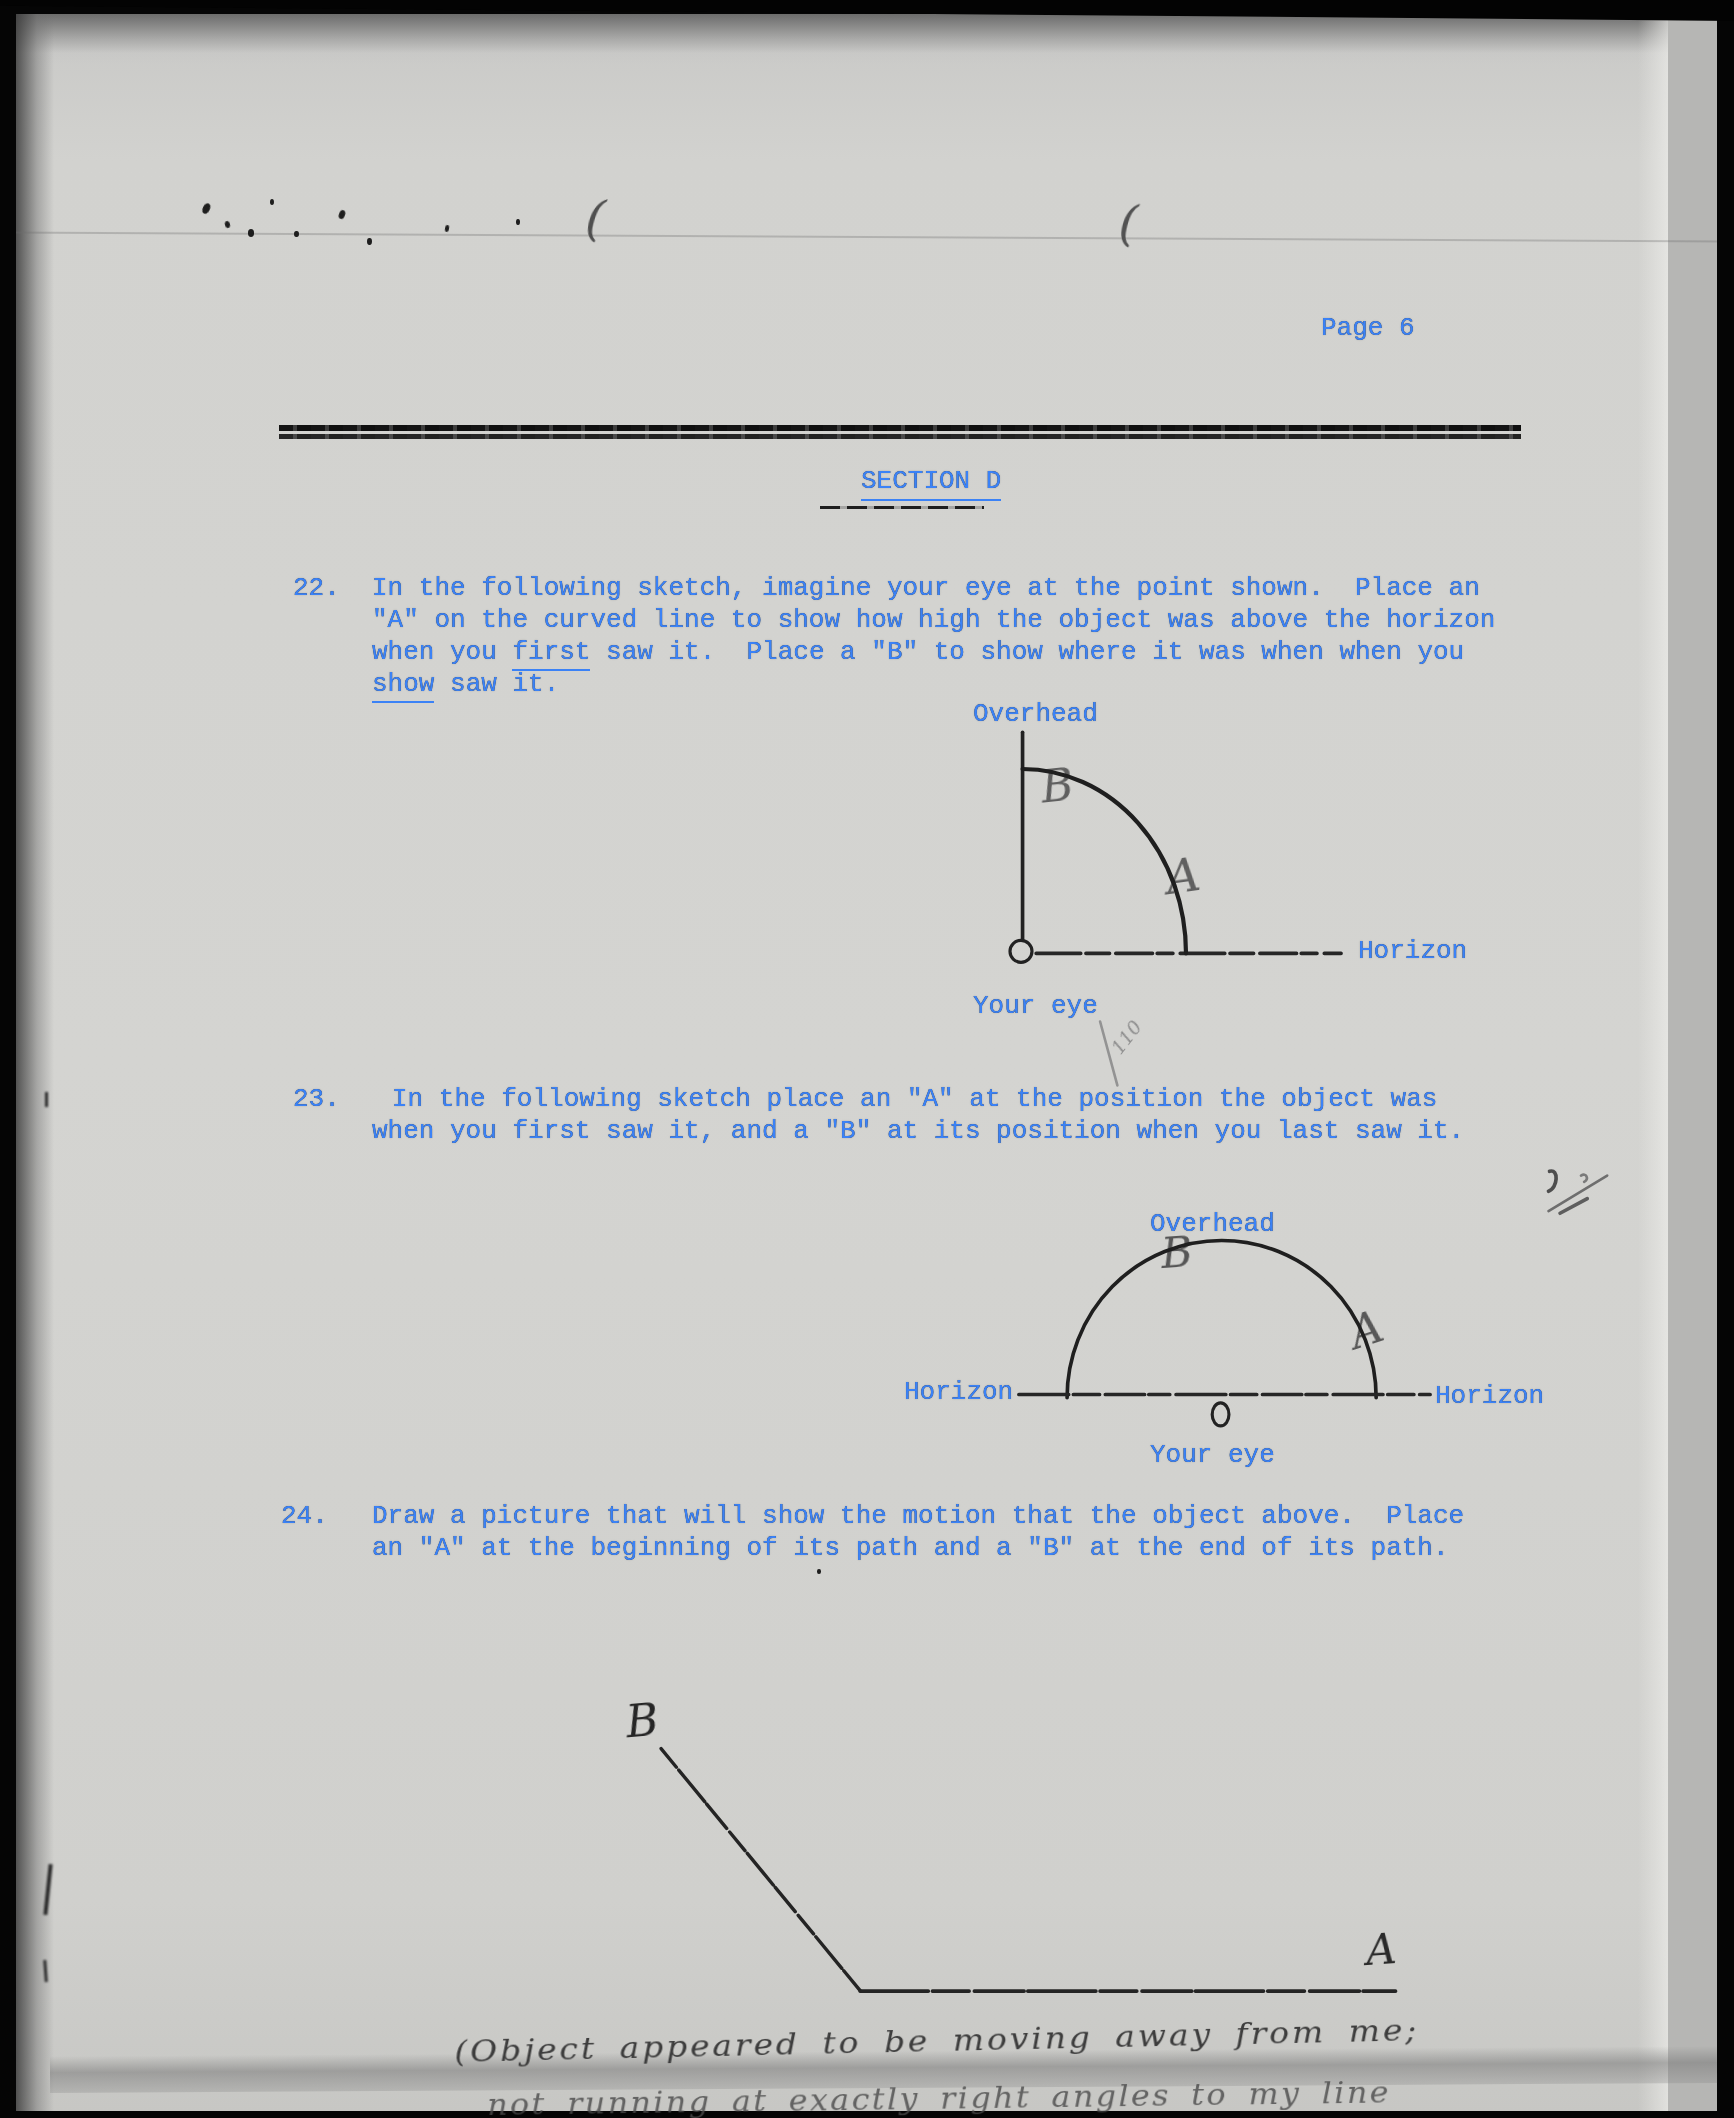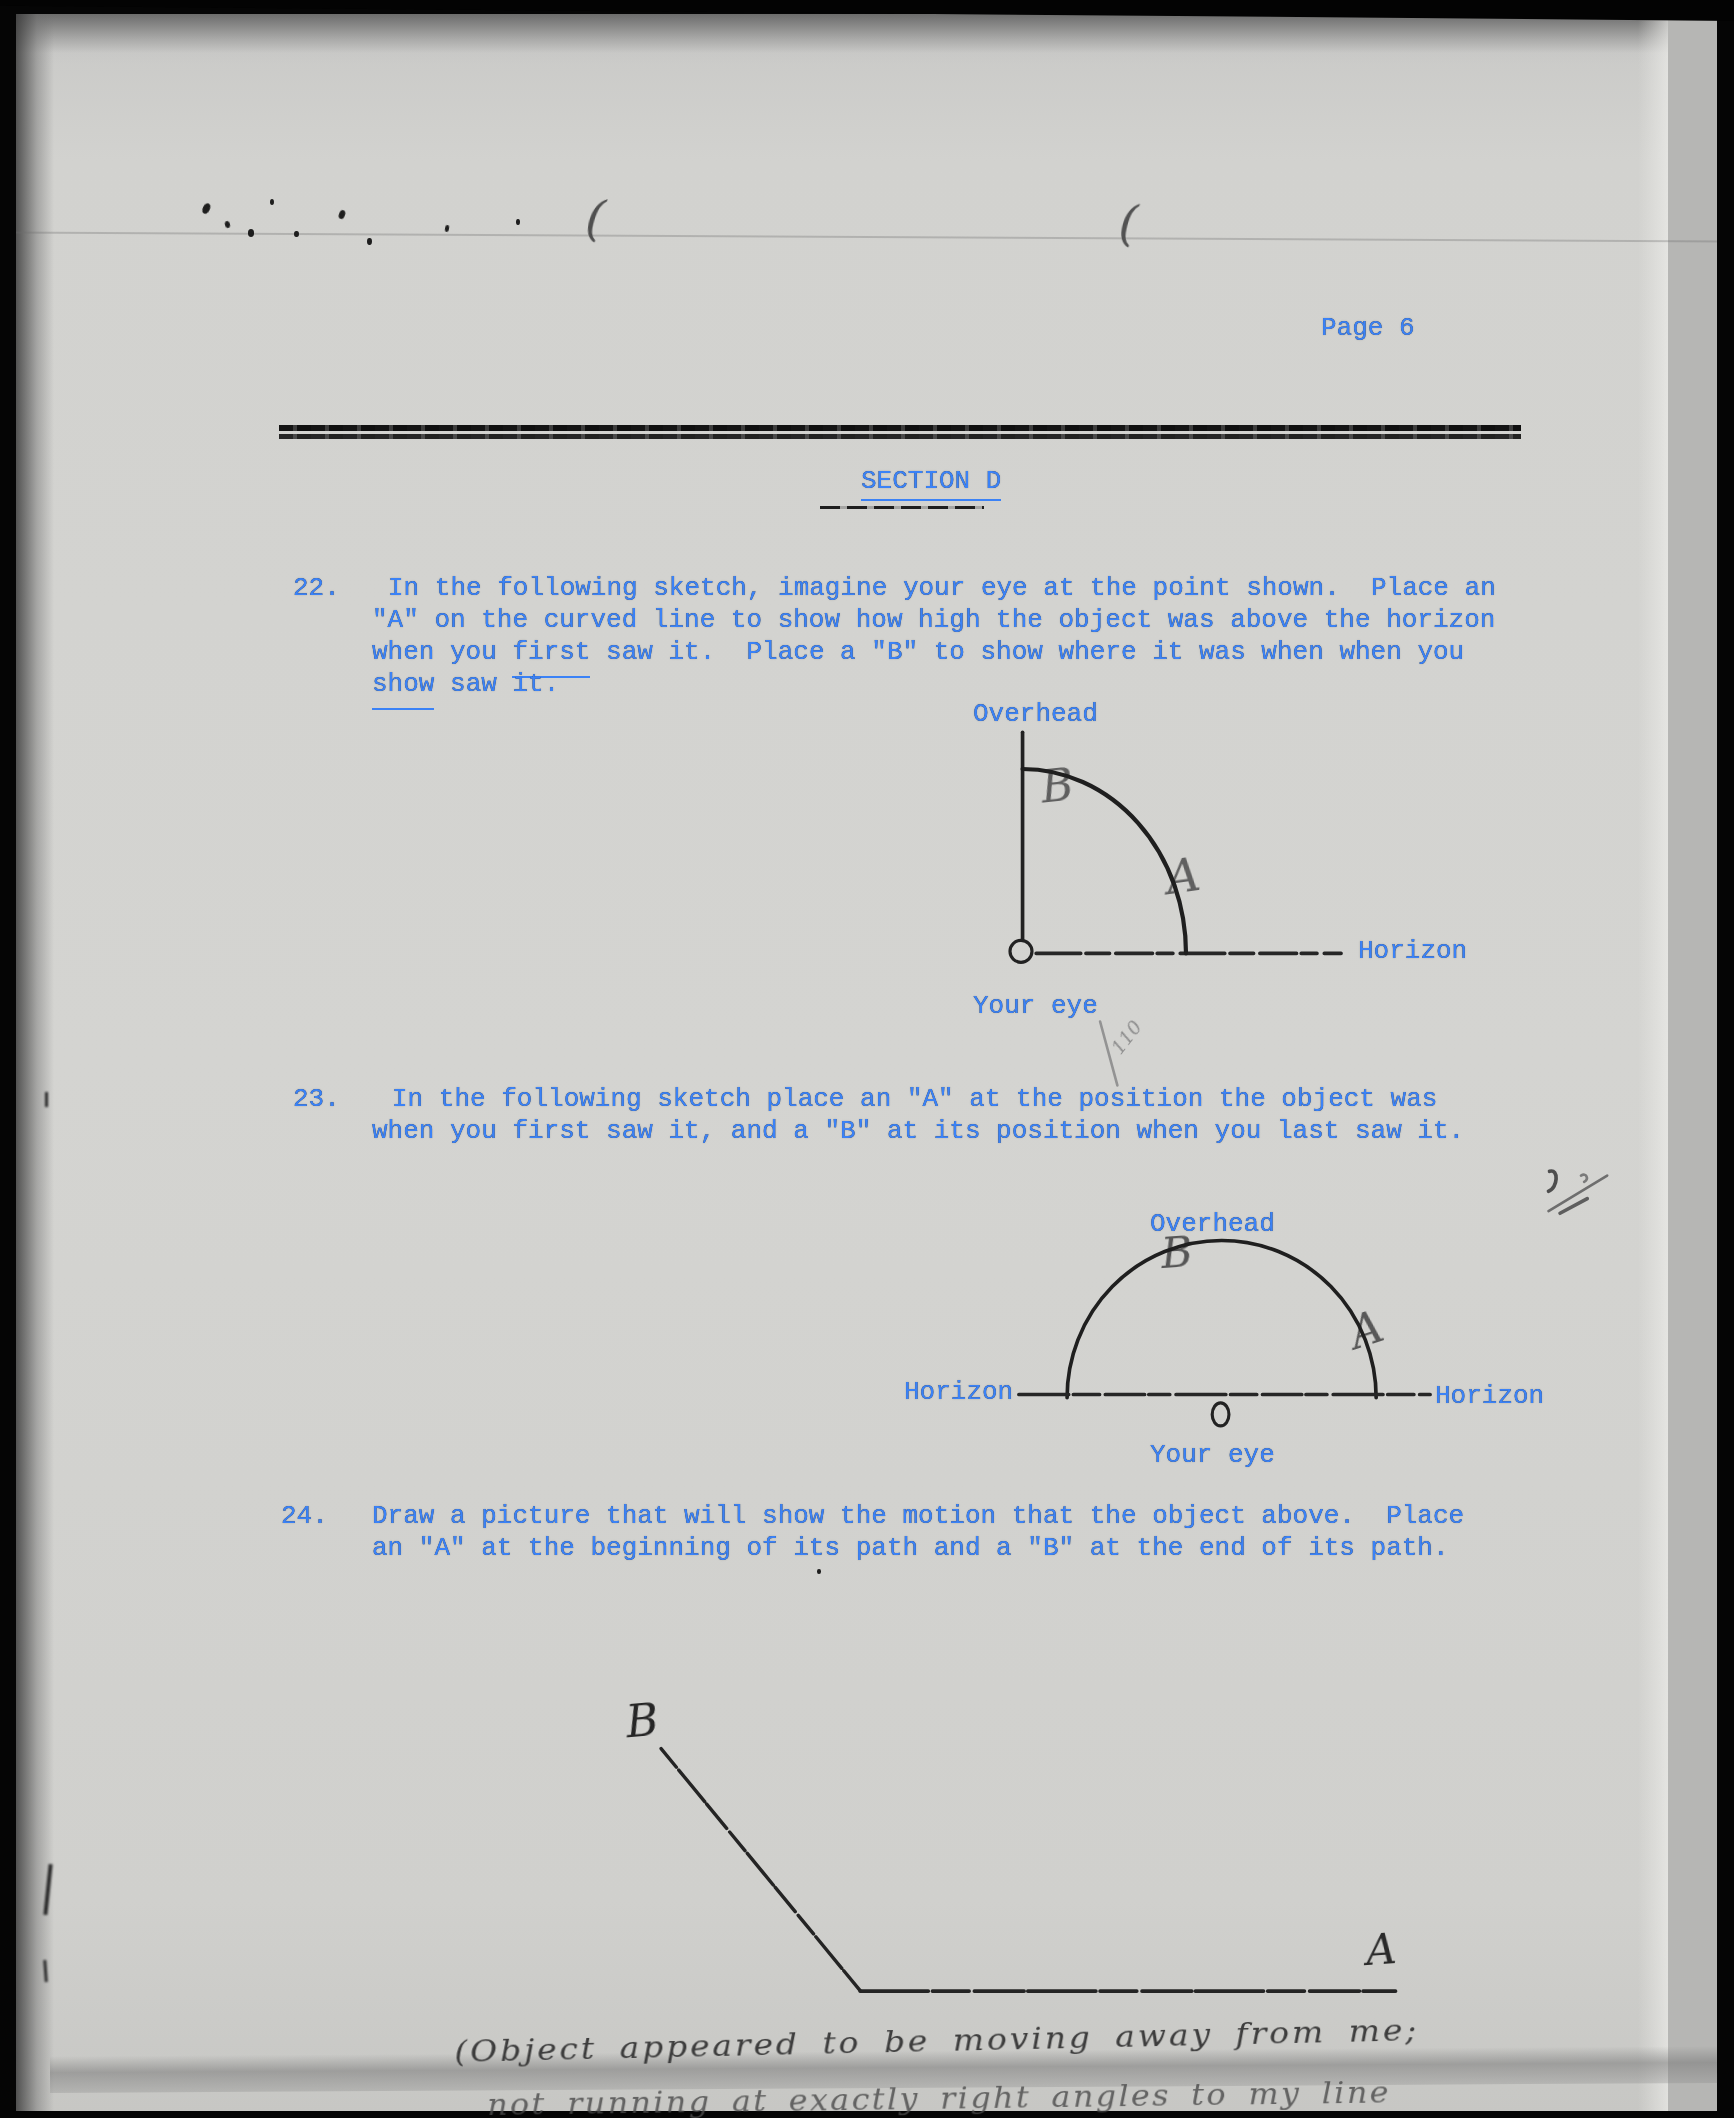--- a/index.html
+++ b/index.html
@@ -34,21 +34,21 @@
   }
   .crease{
     position:absolute;left:15.7px;top:236px;width:1701px;height:1.6px;
     background:rgba(110,110,110,.32);transform:rotate(0.3deg);filter:blur(0.5px);
   }
   .typed{
     position:absolute;font-family:"Liberation Mono","DejaVu Sans Mono",monospace;
     font-size:26px;line-height:32px;color:#3b82f6;white-space:pre;
     text-shadow:0 0 0.5px rgba(25,25,25,.85),0 0 1.6px rgba(60,60,60,.30);
   }
-  .u{border-bottom:2.1px solid currentColor;padding-bottom:9px;}
+  .u{border-bottom:2.1px solid currentColor;padding-bottom:2px;}
   .title-underline{border-bottom:2.6px solid currentColor;padding-bottom:3.1px;margin-left:38px;}
   .rule{
     position:absolute;filter:blur(0.5px);
     background:repeating-linear-gradient(90deg,#141414 0 13.6px,#3c3c3c 13.6px 18px,#0f0f0f 18px 32px);
   }
   .rule2{
     position:absolute;height:3.1px;filter:blur(0.5px);
     background:repeating-linear-gradient(90deg,#1e1e1e 0 20px,rgba(30,30,30,.25) 20px 27px);
   }
   .hand{
@@ -89,21 +89,21 @@
 <div class="hand" style="left:586px;top:190px;font-size:48px;color:#4f4f4f;transform:rotate(6deg)">(</div>
 <div class="hand" style="left:1119px;top:195px;font-size:48px;color:#525252;transform:rotate(4deg)">(</div>
 
 <div class="typed" style="left:1321px;top:312px">Page 6</div>
 <div class="rule" style="left:279px;top:425px;width:1242px;height:6.3px"></div>
 <div class="rule" style="left:279px;top:434px;width:1242px;height:4.7px;opacity:.9"></div>
 <div class="typed" style="left:823px;top:465px"><span class="title-underline">SECTION D</span></div>
 <div class="rule2" style="left:820px;top:506px;width:164px"></div>
 
 <div class="typed" style="left:293px;top:572px">22.</div>
-<div class="typed" style="left:388px;top:572px">In the following sketch, imagine your eye at the point shown.  Place an</div>
+<div class="typed" style="left:372px;top:572px">In the following sketch, imagine your eye at the point shown.  Place an</div>
 <div class="typed" style="left:372px;top:604px">"A" on the curved line to show how high the object was above the horizon</div>
 <div class="typed" style="left:372px;top:636px"><span>when you </span><span class="u">first</span><span> saw it.  Place a "B" to show where it was when when you</span></div>
 <div class="typed" style="left:372px;top:668px"><span class="u">show</span><span> saw it.</span></div>
 
 <div class="typed" style="left:973px;top:698px">Overhead</div>
 <div class="typed" style="left:1358px;top:935px">Horizon</div>
 <div class="typed" style="left:973px;top:990px">Your eye</div>
 <div class="hand" style="left:1041px;top:760px;font-size:44px;color:#5f5f5f;transform:rotate(-6deg)">B</div>
 <div class="hand" style="left:1166px;top:848px;font-size:47px;color:#606060;transform:rotate(-8deg)">A</div>
 <div class="hand" style="left:1108px;top:1026px;font-size:19px;color:#8f8f8f;transform:rotate(-52deg)">110</div>

